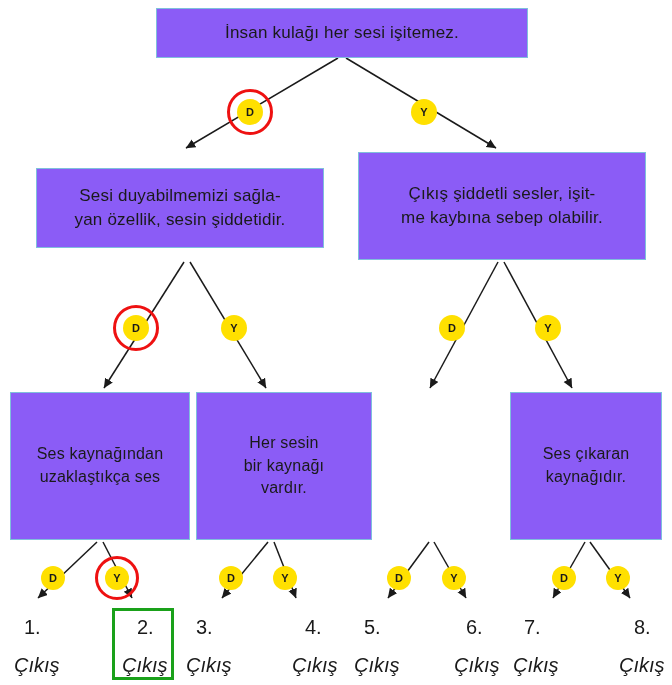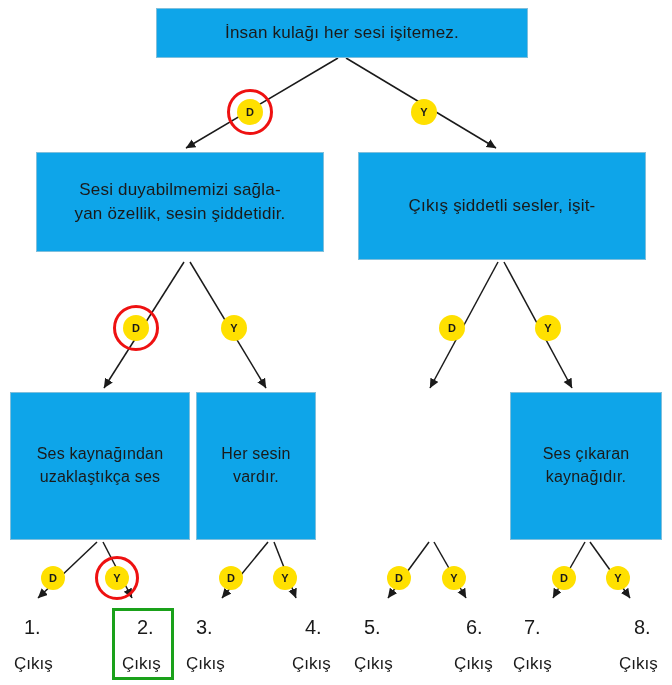--- a/index.html
+++ b/index.html
@@ -20,21 +20,21 @@
   #svg-layer {
     position: absolute;
     left: 0;
     top: 0;
     width: 672px;
     height: 685px;
   }
   .node-box {
     position: absolute;
     box-sizing: border-box;
-    background: #0ea5e9;
+    background: #8b5cf6;
     border: 1px solid #7fbfdc;
     color: #1a1a1a;
     display: flex;
     flex-direction: column;
     align-items: center;
     justify-content: center;
     text-align: center;
     line-height: 1.42;
     letter-spacing: 0.2px;
   }
@@ -69,24 +69,25 @@
     background: transparent;
   }
   .outcome-num {
     position: absolute;
     font-size: 20px;
     color: #1a1a1a;
     text-align: left;
   }
   .outcome-label {
     position: absolute;
-    font-size: 17px;
+    font-size: 20px;
     color: #1a1a1a;
     text-align: left;
     white-space: nowrap;
+    font-style: italic;
   }
 </style>
 </head>
 <body>
 
 <div id="page">
 
   <svg id="svg-layer" viewBox="0 0 672 685">
     <defs>
       <marker id="arrow" markerWidth="9" markerHeight="9" refX="6.2" refY="3" orient="auto">
@@ -115,34 +116,36 @@
 
       <path d="M585,542 L553,598"></path>
       <path d="M590,542 L630,598"></path>
     </g>
   </svg>
 
   <div class="node-box" id="root-box" style="left: 156px; top: 8px; width: 372px; height: 50px; font-size: 17px;">
     <span>İnsan kulağı her sesi işitemez.</span>
   </div>
 
-  <div class="node-box" id="l2-0" style="left: 36px; top: 152px; width: 288px; height: 100px; font-size: 17px;">
+  <div class="node-box" id="l2-0" style="left: 36px; top: 168px; width: 288px; height: 80px; font-size: 17px;">
     <span>Sesi duyabilmemizi sağla-</span>
     <span>yan özellik, sesin şiddetidir.</span>
   </div>
   <div class="node-box" id="l2-1" style="left: 358px; top: 152px; width: 288px; height: 108px; font-size: 17px;">
     <span>Çıkış şiddetli sesler, işit-</span>
+    <span>me kaybına sebep olabilir.</span>
   </div>
 
   <div class="node-box" id="l3-0" style="left: 10px; top: 392px; width: 180px; height: 148px; font-size: 16px;">
     <span>Ses kaynağından</span>
     <span>uzaklaştıkça ses</span>
   </div>
-  <div class="node-box" id="l3-1" style="left: 196px; top: 392px; width: 120px; height: 148px; font-size: 16px;">
+  <div class="node-box" id="l3-1" style="left: 196px; top: 392px; width: 176px; height: 148px; font-size: 16px;">
     <span>Her sesin</span>
+    <span>bir kaynağı</span>
     <span>vardır.</span>
   </div>
   <div class="node-box" id="l3-3" style="left: 510px; top: 392px; width: 152px; height: 148px; font-size: 16px;">
     <span>Ses çıkaran</span>
     <span>kaynağıdır.</span>
   </div>
 
   <div id="dynamic-layer">
       <div class="label-circle" style="left: 237px; top: 99px; width: 26px; height: 26px;">D</div>
       <div class="red-ring" style="left: 227px; top: 89px; width: 46px; height: 46px; border-color: rgb(238, 17, 17);"></div>

